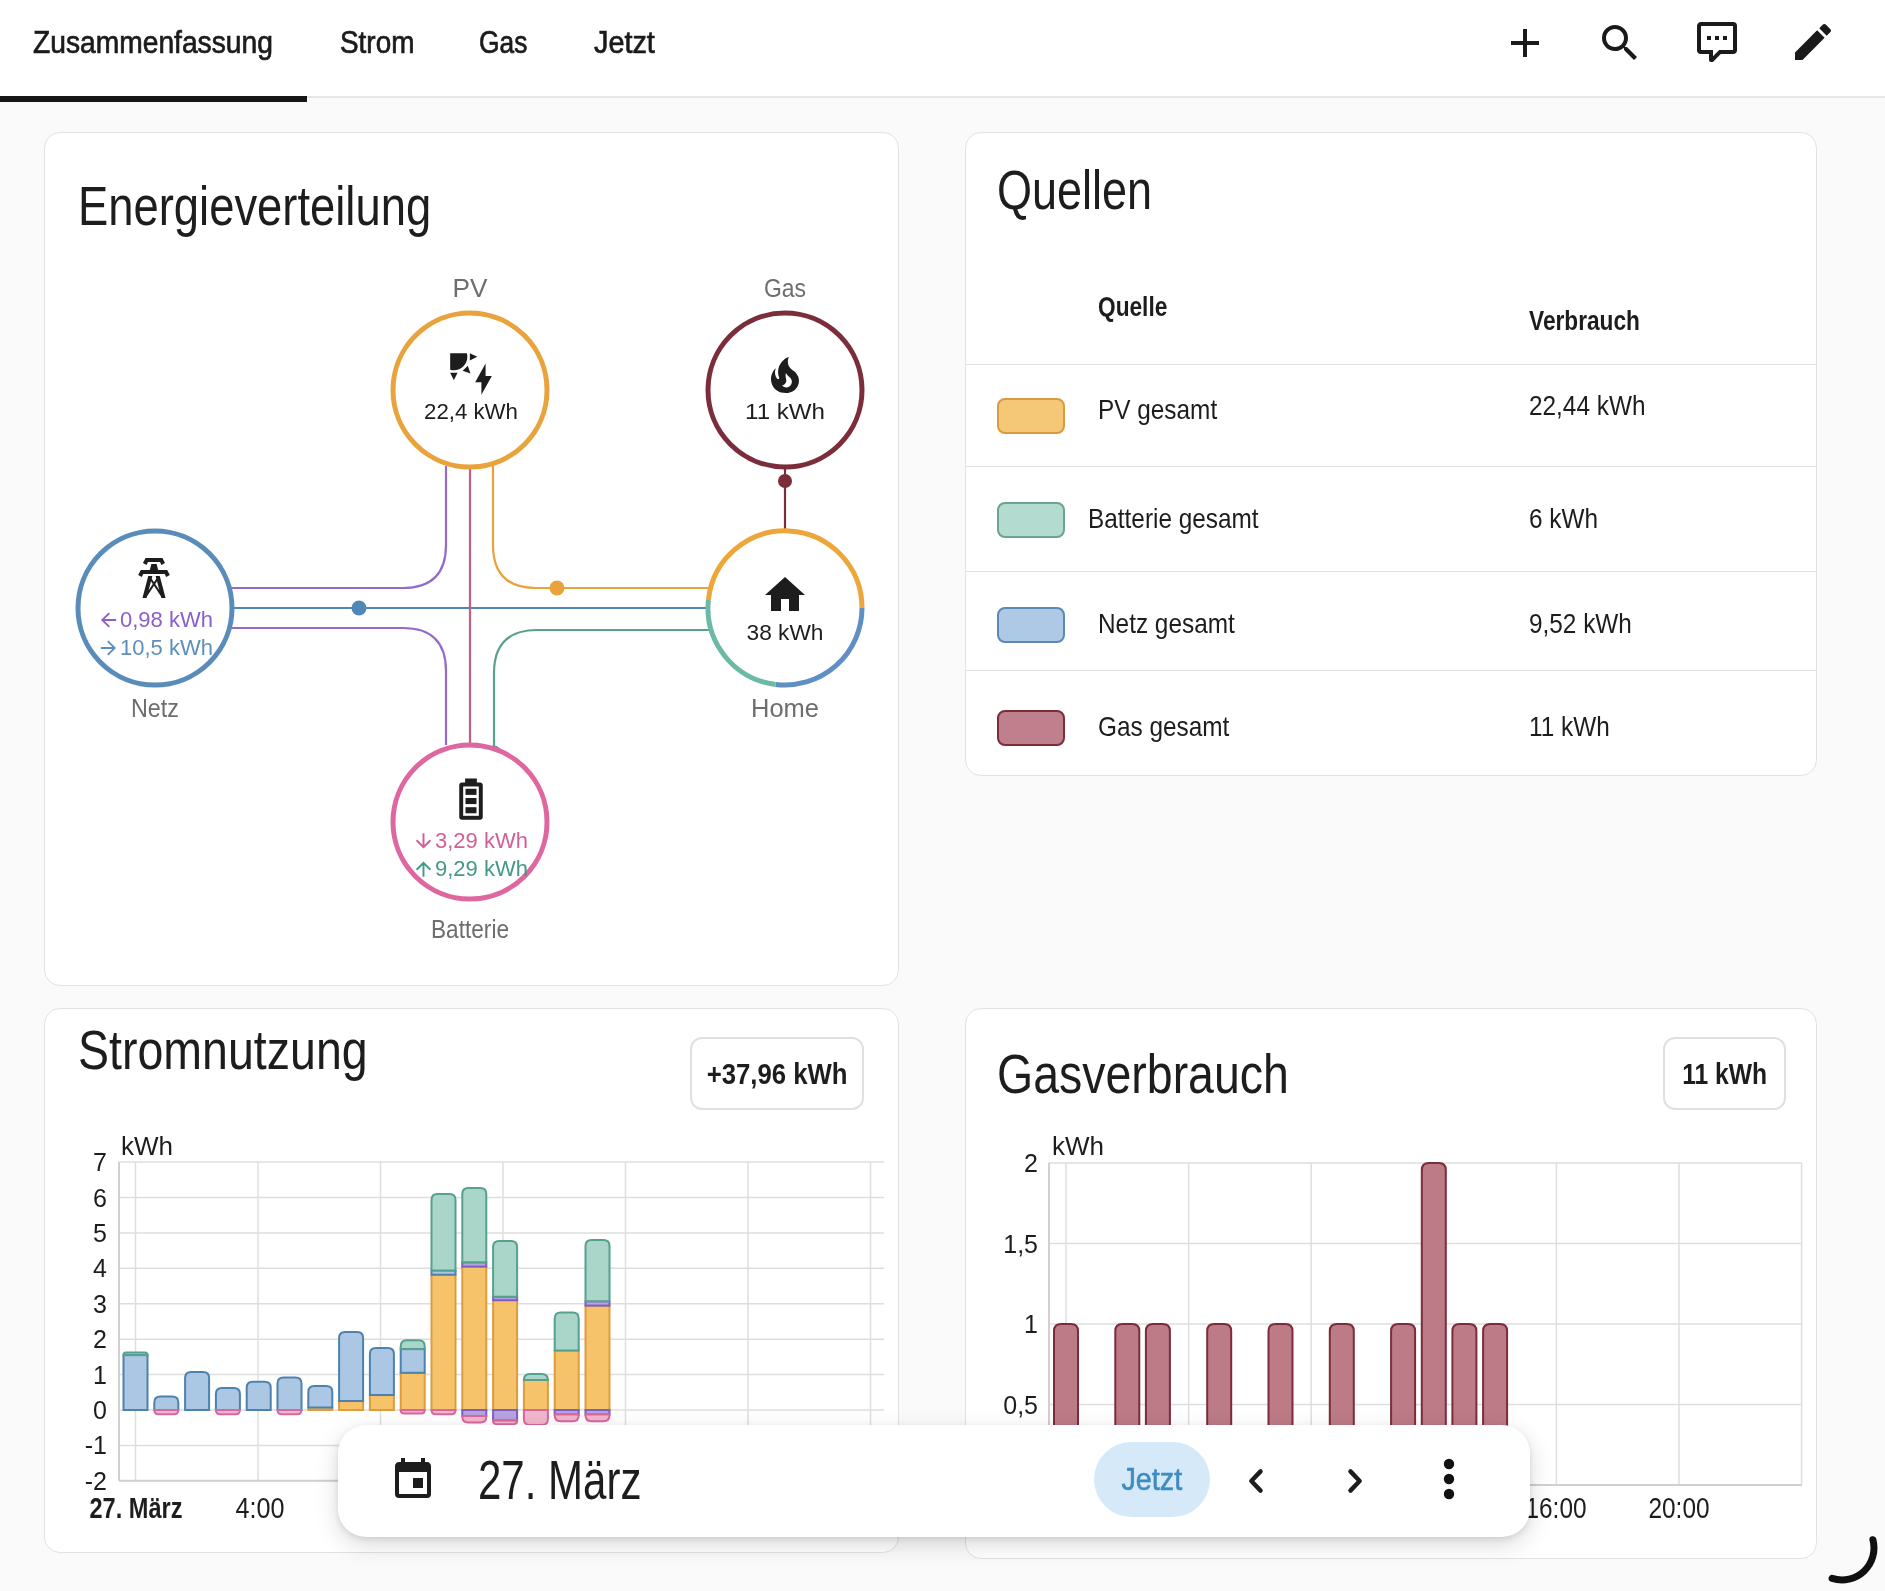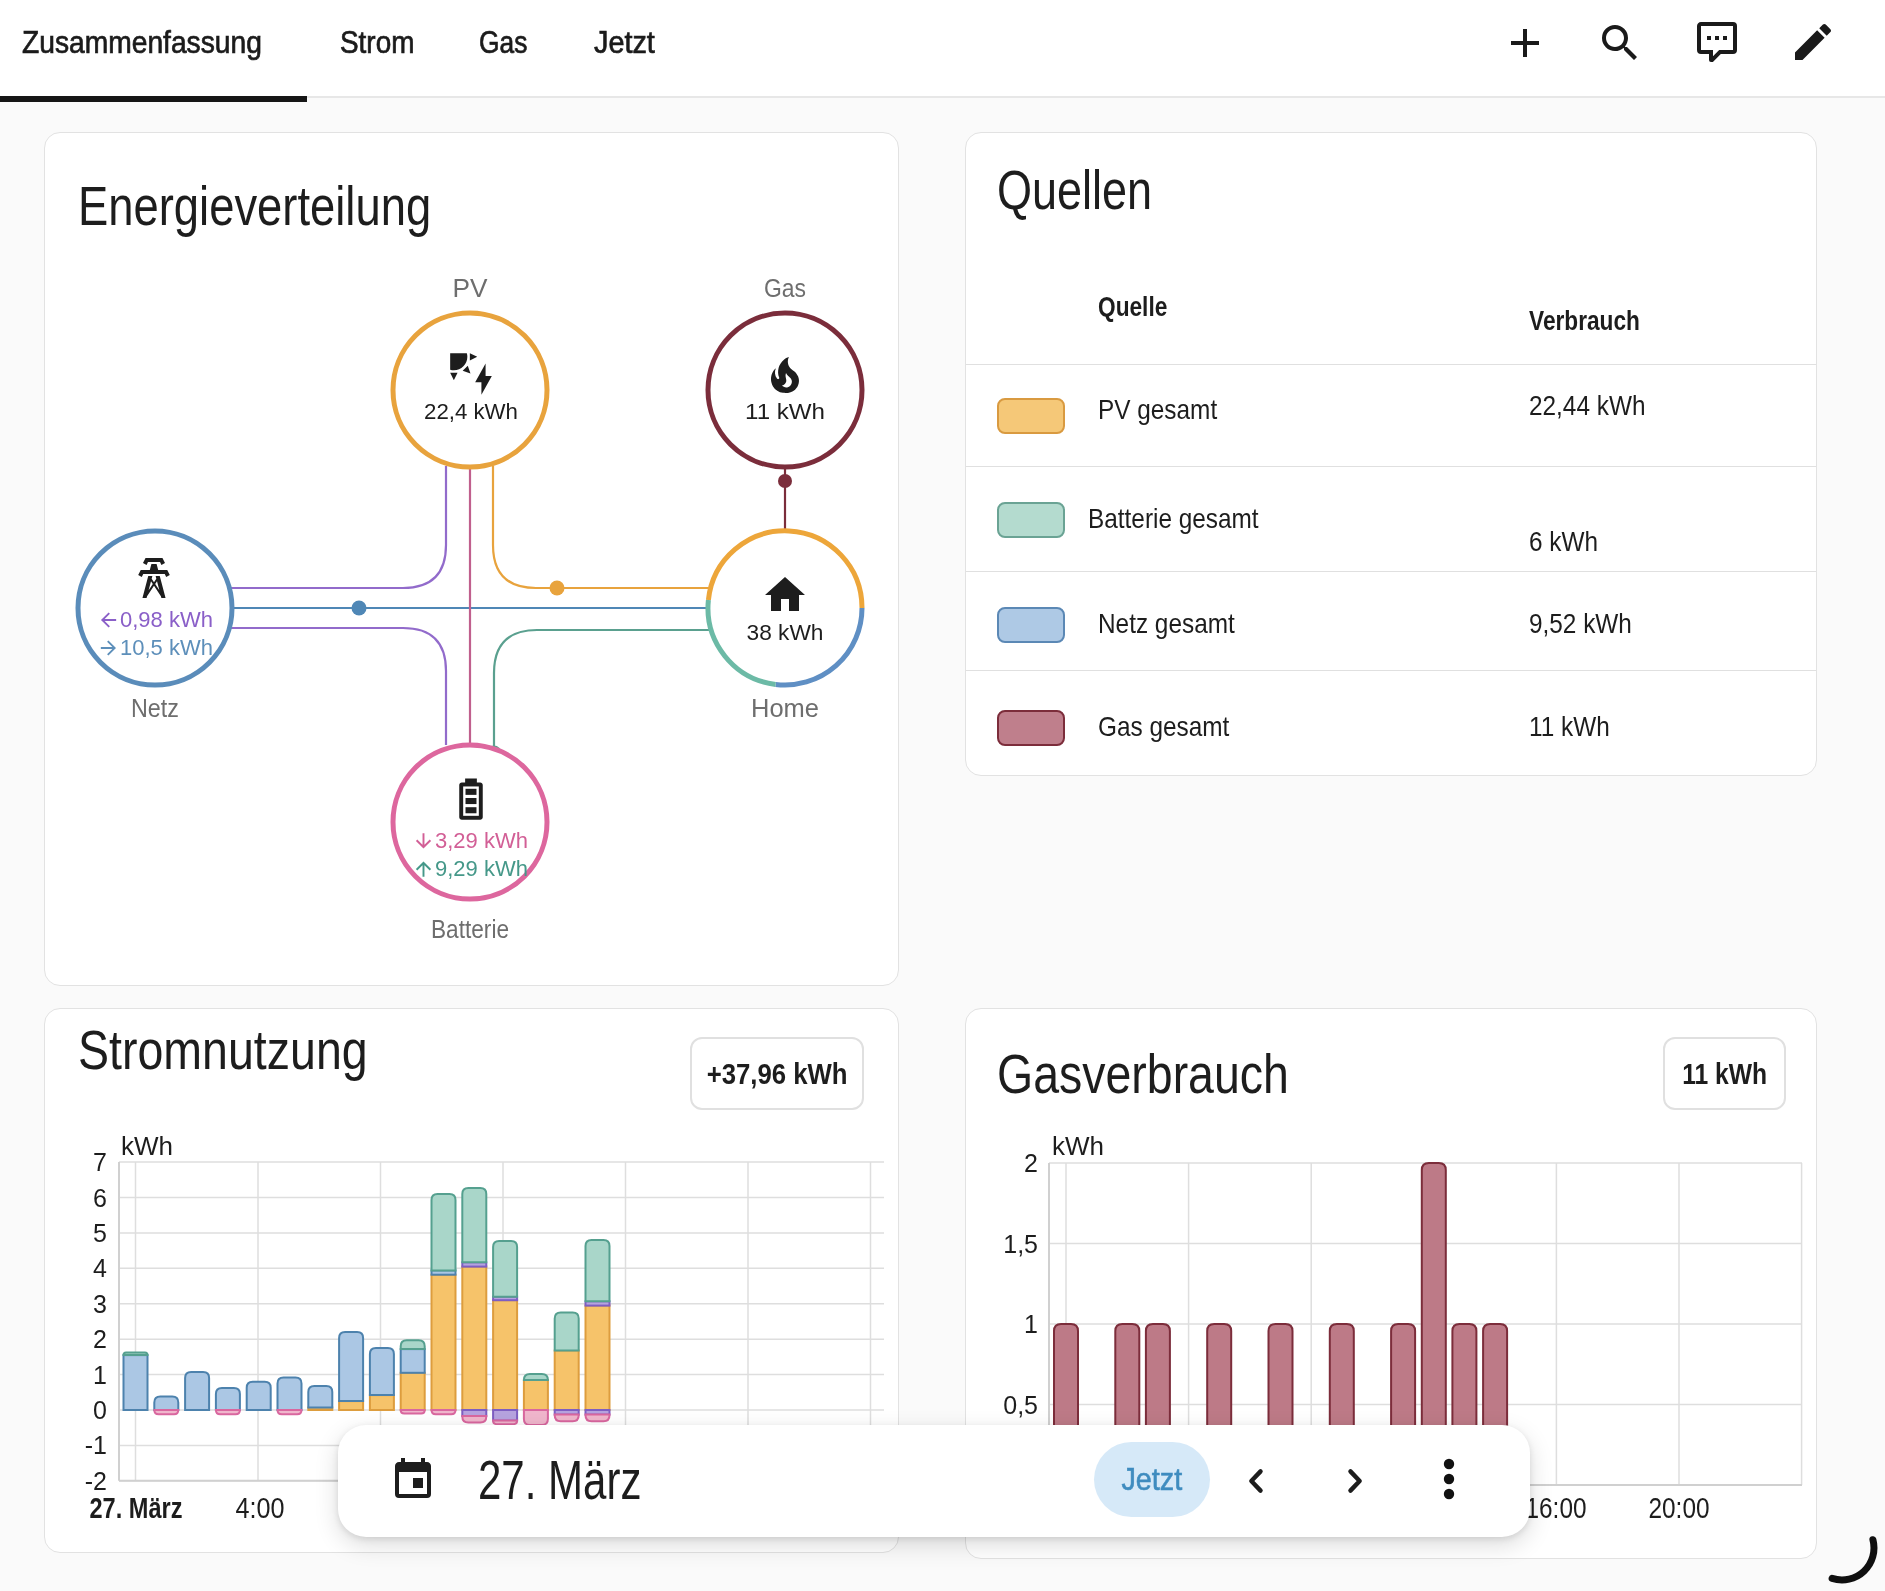--- a/index.html
+++ b/index.html
@@ -1,21 +1,21 @@
 <!DOCTYPE html>
 <html><head><meta charset="utf-8"><style>
 *{margin:0;padding:0;box-sizing:border-box}
 html,body{width:1885px;height:1591px;background:#fafafa;font-family:"Liberation Sans",sans-serif;position:relative;overflow:hidden}
 .abs{position:absolute}
 .card{position:absolute;background:#fff;border:1px solid #e2e2e2;border-radius:16px}
 .sx{display:inline-block;transform-origin:0 50%;white-space:nowrap}
 svg text{font-family:"Liberation Sans",sans-serif}
 </style></head><body>
 <div class="abs" style="left:0;top:0;width:1885px;height:98px;background:#fff;border-bottom:2px solid #e7e7e7"></div>
-<div class="abs" style="left:22px;top:25px"><span class="sx" style="font-size:31px;font-weight:500;color:#1b1b1b;transform:scaleX(0.91);-webkit-text-stroke:0.7px #1b1b1b">Zusammenfassung</span></div>
+<div class="abs" style="left:33px;top:25px"><span class="sx" style="font-size:31px;font-weight:500;color:#1b1b1b;transform:scaleX(0.91);-webkit-text-stroke:0.7px #1b1b1b">Zusammenfassung</span></div>
 <div class="abs" style="left:340px;top:25px"><span class="sx" style="font-size:31px;font-weight:500;color:#1b1b1b;transform:scaleX(0.9);-webkit-text-stroke:0.7px #1b1b1b">Strom</span></div>
 <div class="abs" style="left:479px;top:25px"><span class="sx" style="font-size:31px;font-weight:500;color:#1b1b1b;transform:scaleX(0.85);-webkit-text-stroke:0.7px #1b1b1b">Gas</span></div>
 <div class="abs" style="left:594px;top:25px"><span class="sx" style="font-size:31px;font-weight:500;color:#1b1b1b;transform:scaleX(0.93);-webkit-text-stroke:0.7px #1b1b1b">Jetzt</span></div>
 <div class="abs" style="left:0;top:96px;width:307px;height:6px;background:#161616"></div>
 <svg class="abs" style="left:1501px;top:19px" width="48" height="48" viewBox="0 0 24 24">
     <path fill="#1a1a1a" d="M19,13H13V19H11V13H5V11H11V5H13V11H19V13Z"></path>
   </svg>
 <svg class="abs" style="left:1596px;top:19px" width="48" height="48" viewBox="0 0 24 24">
     <path fill="#1a1a1a" d="M9.5,3A6.5,6.5 0 0,1 16,9.5C16,11.11 15.41,12.59 14.44,13.73L14.71,14H15.5L20.5,19L19,20.5L14,15.5V14.71L13.73,14.44C12.59,15.41 11.11,16 9.5,16A6.5,6.5 0 0,1 3,9.5A6.5,6.5 0 0,1 9.5,3M9.5,5C7,5 5,7 5,9.5C5,12 7,14 9.5,14C12,14 14,12 14,9.5C14,7 12,5 9.5,5Z"></path>
   </svg>
@@ -107,21 +107,21 @@
 <div class="abs" style="left:1529px;top:306px"><span class="sx" style="font-size:27px;font-weight:700;color:#1d1d1d;transform:scaleX(0.84);">Verbrauch</span></div>
 <div class="abs" style="left:966px;top:364px;width:850px;height:1px;background:#e0e0e0"></div>
 <div class="abs" style="left:966px;top:466px;width:850px;height:1px;background:#e0e0e0"></div>
 <div class="abs" style="left:966px;top:571px;width:850px;height:1px;background:#e0e0e0"></div>
 <div class="abs" style="left:966px;top:670px;width:850px;height:1px;background:#e0e0e0"></div>
 <div class="abs" style="left:997px;top:398px;width:68px;height:36px;border-radius:8px;background:#f5c878;border:2px solid #d99a40"></div>
 <div class="abs" style="left:1098px;top:394px"><span class="sx" style="font-size:28px;font-weight:400;color:#1d1d1d;transform:scaleX(0.87);">PV gesamt</span></div>
 <div class="abs" style="left:1529px;top:390px"><span class="sx" style="font-size:28px;font-weight:400;color:#1d1d1d;transform:scaleX(0.87);">22,44 kWh</span></div>
 <div class="abs" style="left:997px;top:502px;width:68px;height:36px;border-radius:8px;background:#b4dbcf;border:2px solid #6aa394"></div>
 <div class="abs" style="left:1088px;top:503px"><span class="sx" style="font-size:28px;font-weight:400;color:#1d1d1d;transform:scaleX(0.87);">Batterie gesamt</span></div>
-<div class="abs" style="left:1529px;top:526px"><span class="sx" style="font-size:28px;font-weight:400;color:#1d1d1d;transform:scaleX(0.87);">6 kWh</span></div>
+<div class="abs" style="left:1529px;top:503px"><span class="sx" style="font-size:28px;font-weight:400;color:#1d1d1d;transform:scaleX(0.87);">6 kWh</span></div>
 <div class="abs" style="left:997px;top:607px;width:68px;height:36px;border-radius:8px;background:#aec9e5;border:2px solid #5b88b5"></div>
 <div class="abs" style="left:1098px;top:608px"><span class="sx" style="font-size:28px;font-weight:400;color:#1d1d1d;transform:scaleX(0.87);">Netz gesamt</span></div>
 <div class="abs" style="left:1529px;top:608px"><span class="sx" style="font-size:28px;font-weight:400;color:#1d1d1d;transform:scaleX(0.87);">9,52 kWh</span></div>
 <div class="abs" style="left:997px;top:710px;width:68px;height:36px;border-radius:8px;background:#bf7f8c;border:2px solid #7c2d3b"></div>
 <div class="abs" style="left:1098px;top:711px"><span class="sx" style="font-size:28px;font-weight:400;color:#1d1d1d;transform:scaleX(0.87);">Gas gesamt</span></div>
 <div class="abs" style="left:1529px;top:711px"><span class="sx" style="font-size:28px;font-weight:400;color:#1d1d1d;transform:scaleX(0.87);">11 kWh</span></div>
 <svg class="abs" style="left:44px;top:1008px" width="855" height="545" viewBox="0 0 855 545">
 <line x1="75" y1="472.8" x2="840" y2="472.8" stroke="#dedede" stroke-width="1.5"></line>
 <line x1="75" y1="437.4" x2="840" y2="437.4" stroke="#dedede" stroke-width="1.5"></line>
 <line x1="75" y1="402.0" x2="840" y2="402.0" stroke="#dedede" stroke-width="1.5"></line>

